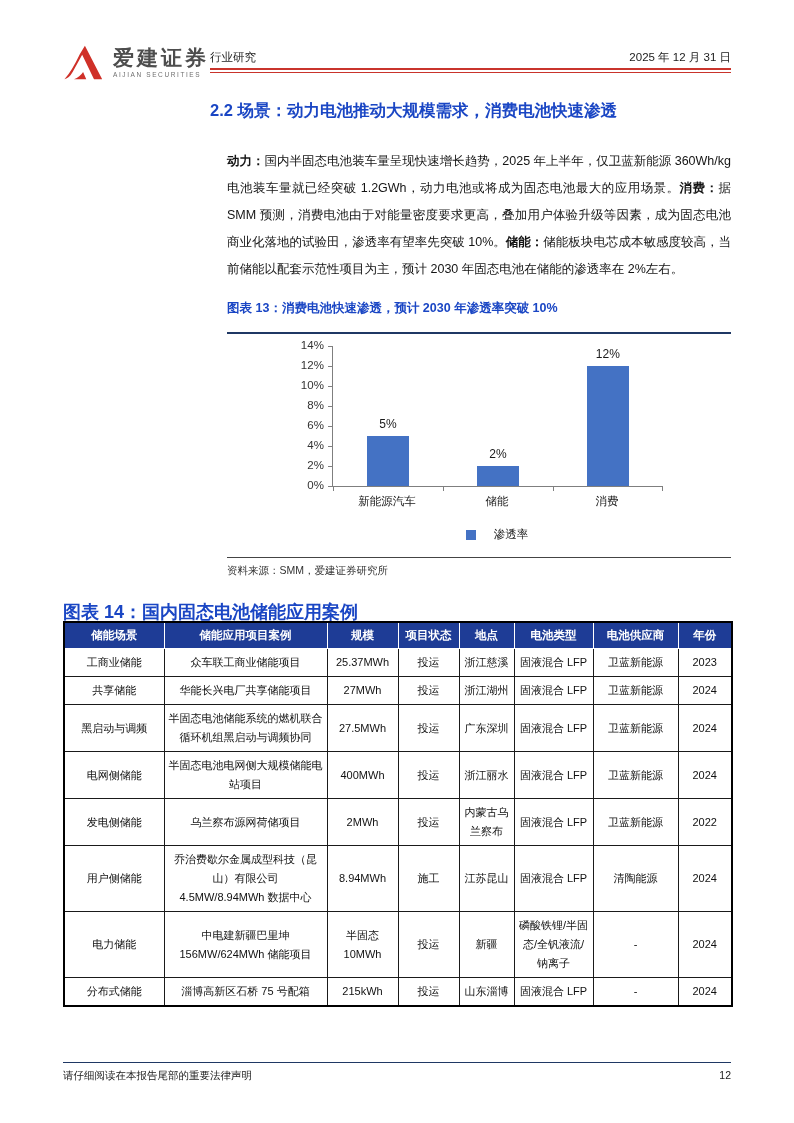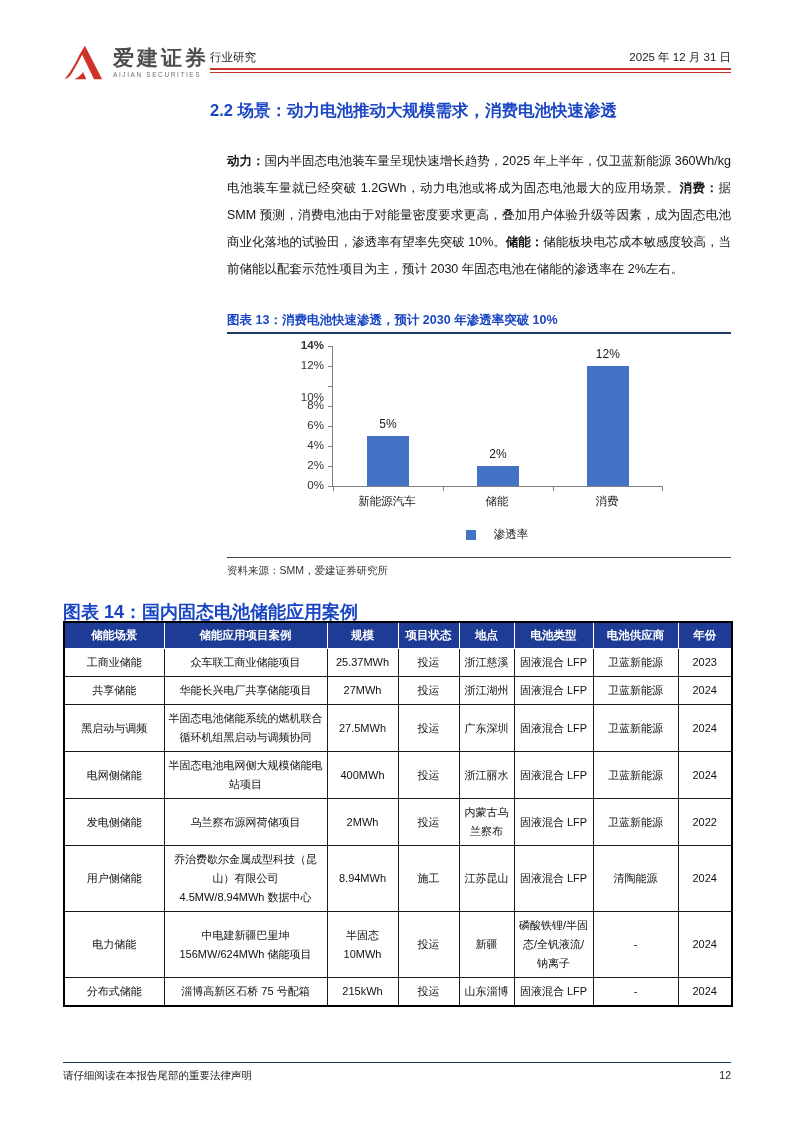--- a/index.html
+++ b/index.html
@@ -16,21 +16,21 @@
   .header-date { position:absolute; right:63px; top:50px; font-size:11.5px; color:#1a1a1a; }
   .header-rule { position:absolute; left:210px; right:63px; top:68px; }
   .header-rule .r1 { border-top:2.5px solid #c9342c; }
   .header-rule .r2 { border-top:1px solid #c9342c; margin-top:1.5px; }
 
   
   .section-title { position:absolute; left:210px; top:100px; font-size:16.5px; font-weight:bold; color:#1a46c4; }
   .paragraph { position:absolute; left:227px; width:504px; top:148px; font-size:12.5px; line-height:27px; color:#141414; text-align:justify; }
 
   
-  .fig13-title { position:absolute; left:227px; top:312px; font-size:12.5px; font-weight:bold; color:#1a46c4; }
+  .fig13-title { position:absolute; left:227px; top:300px; font-size:12.5px; font-weight:bold; color:#1a46c4; }
   .fig13-rule { position:absolute; left:227px; right:63px; top:332px; border-top:2px solid #1f3864; }
   .chart { position:absolute; left:288px; top:346px; width:374px; }
   .chart-inner { display:flex; }
   .y-axis { position:relative; width:44px; height:140px; }
   .ytick-label { position:absolute; right:8px; font-size:11.5px; color:#333; }
   .plot { position:relative; width:330px; height:140px; border-left:1px solid #7f7f7f; border-bottom:1px solid #7f7f7f; }
   .bar { position:absolute; bottom:0; width:42px; background:#4472c4; }
   .bar-label { position:absolute; width:60px; text-align:center; font-size:12px; color:#1a1a1a; }
   .ytickmark { position:absolute; left:-5px; width:5px; border-top:1px solid #7f7f7f; }
   .xtickmark { position:absolute; bottom:-5px; height:5px; border-left:1px solid #7f7f7f; }
@@ -84,23 +84,23 @@
   <div class="fig13-rule"></div>
 
   <div class="chart">
     <div class="chart-inner">
       <div class="y-axis">
           <div class="ytick-label" style="top: 133px;">0%</div>
           <div class="ytick-label" style="top: 113px;">2%</div>
           <div class="ytick-label" style="top: 93px;">4%</div>
           <div class="ytick-label" style="top: 73px;">6%</div>
           <div class="ytick-label" style="top: 53px;">8%</div>
-          <div class="ytick-label" style="top: 33px; margin-top: 12px;">10%</div>
+          <div class="ytick-label" style="top: 33px;">10%</div>
           <div class="ytick-label" style="top: 13px;">12%</div>
-          <div class="ytick-label" style="top: -7px; font-weight: bold;">14%</div>
+          <div class="ytick-label" style="top: -7px;">14%</div>
         </div>
       <div class="plot">
           <div class="ytickmark" style="top: 140px;"></div>
           <div class="ytickmark" style="top: 120px;"></div>
           <div class="ytickmark" style="top: 100px;"></div>
           <div class="ytickmark" style="top: 80px;"></div>
           <div class="ytickmark" style="top: 60px;"></div>
           <div class="ytickmark" style="top: 40px;"></div>
           <div class="ytickmark" style="top: 20px;"></div>
           <div class="ytickmark" style="top: 0px;"></div>

